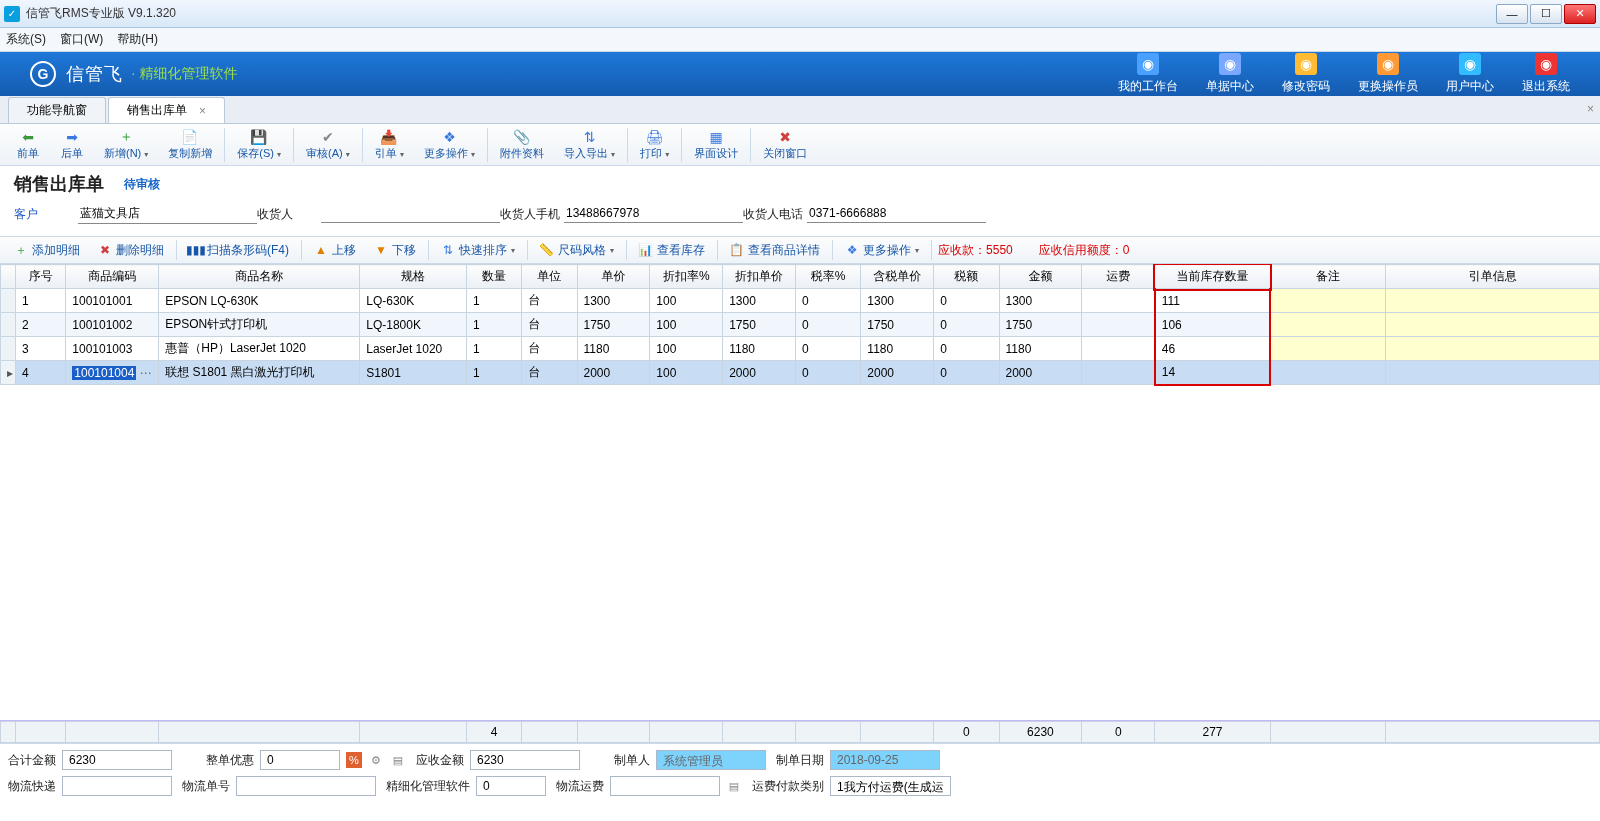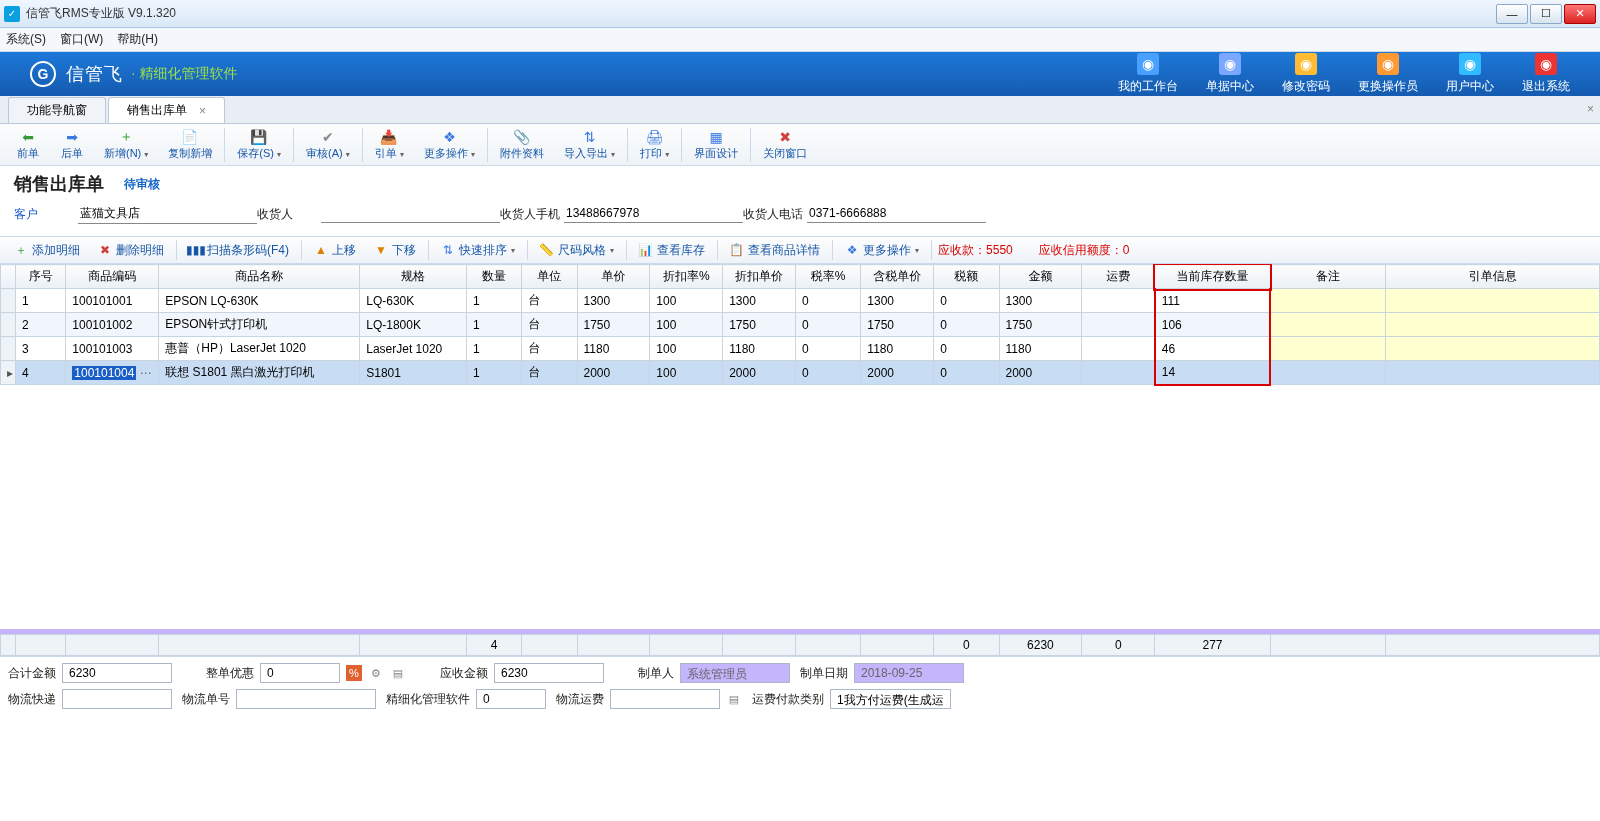--- a/index.html
+++ b/index.html
@@ -39,38 +39,38 @@
 .form-row{display:flex;align-items:center;margin-bottom:4px}
 .form-group{display:flex;align-items:center;width:243px}
 .f-lbl{width:64px;color:#222}
 .f-lbl.link{color:#1756c8}
 .f-val{flex:1;border-bottom:1px solid #888;padding:1px 2px;min-height:18px}
 .grid-toolbar{height:28px;border-top:1px solid #cbd9e8;border-bottom:1px solid #cbd9e8;background:linear-gradient(#fdfdfd,#eef3f8);display:flex;align-items:center;padding:0 8px;gap:6px}
 .gtb-btn{display:flex;align-items:center;gap:4px;color:#1756a6;padding:2px 6px}
 .gtb-btn .ico{width:14px;height:14px;display:flex;align-items:center;justify-content:center;font-size:12px}
 .gtb-sep{width:1px;height:20px;background:#cbd9e8}
 .red{color:#d80000;font-weight:normal}
-.grid-wrap{border-bottom:5px solid #c4b5fd;height:370px;overflow:hidden;position:relative}
+.grid-wrap{border-bottom:1px solid #c4b5fd;height:457px;overflow:hidden;position:relative}
 table.grid{border-collapse:collapse;width:100%;table-layout:fixed}
 .grid th,.grid td{border:1px solid #c8d4e0;padding:3px 6px;text-align:left;height:21px;font-size:12px;white-space:nowrap;overflow:hidden}
 .grid th{background:linear-gradient(#fdfdfd,#eaf0f6);text-align:center;font-weight:normal}
 .grid tbody tr:nth-child(even){background:#f0f6fc}
 .grid tbody tr.selected{background:#c8ddf4}
 .grid td.highlight{background:#ffffd0}
 .rowmark{width:12px;background:#eef3f8;text-align:center;color:#555}
 .stock-head{outline:2px solid #d80000;position:relative;z-index:2}
 .stock-cell{border-left:2px solid #d80000!important;border-right:2px solid #d80000!important}
 .stock-cell.last{border-bottom:2px solid #d80000!important}
 .totals-row td{background:#eef3f8;text-align:center}
 .footer{border-top:1px solid #cbd9e8;padding:6px 8px;background:#fff}
 .foot-row{display:flex;align-items:center;gap:10px;margin-bottom:6px;flex-wrap:wrap}
 .foot-group{display:flex;align-items:center;gap:6px}
 .foot-lbl{color:#222;white-space:nowrap}
 .foot-in{border:1px solid #aab8c8;background:#fff;padding:2px 6px;min-width:110px;height:20px}
-.foot-in.ro{background:#c4b5fd;color:#666}
+.foot-in.ro{background:#7dd3fc;color:#666}
 .small-icon{width:16px;height:16px;display:inline-flex;align-items:center;justify-content:center;font-size:11px}
 .sel-code{background:#1a5ec8;color:#fff;padding:0 2px}
 </style>
 </head>
 <body>
 
 <div class="titlebar">
   <span class="app-icon">✓</span>
   <span class="title-text">信管飞RMS专业版 V9.1.320</span>
   <div class="win-ctrl">
@@ -453,21 +453,21 @@
         <span class="foot-lbl">合计金额</span>
         <div class="foot-in">6230</div>
       </div>
     <div class="foot-group" style="margin-left:24px">
         <span class="foot-lbl">整单优惠</span>
         <div class="foot-in" style="min-width:80px">0</div>
       <span class="small-icon" style="background:#e06030;color:#fff">%</span>
       <span class="small-icon" style="color:#888">⚙</span>
       <span class="small-icon" style="color:#888">▤</span>
     </div>
-    <div class="foot-group" style="margin-left:24px">
+    <div class="foot-group" style="">
         <span class="foot-lbl">应收金额</span>
         <div class="foot-in">6230</div>
       </div>
     <div class="foot-group" style="margin-left:24px">
         <span class="foot-lbl">制单人</span>
         <div class="foot-in ro">系统管理员</div>
       </div>
     <div class="foot-group">
         <span class="foot-lbl">制单日期</span>
         <div class="foot-in ro">2018-09-25</div>

